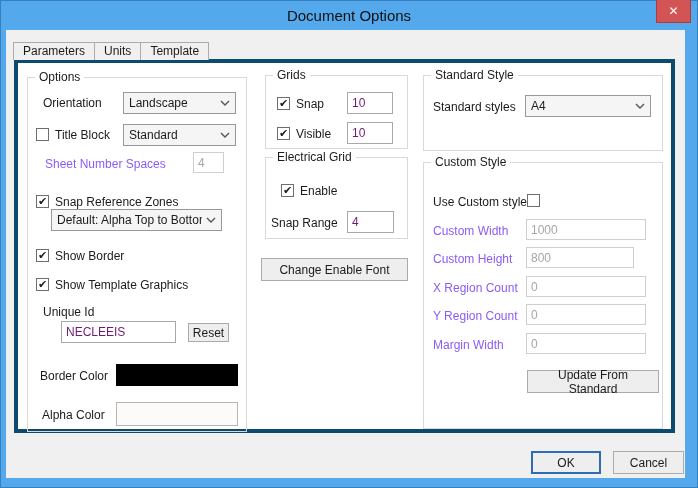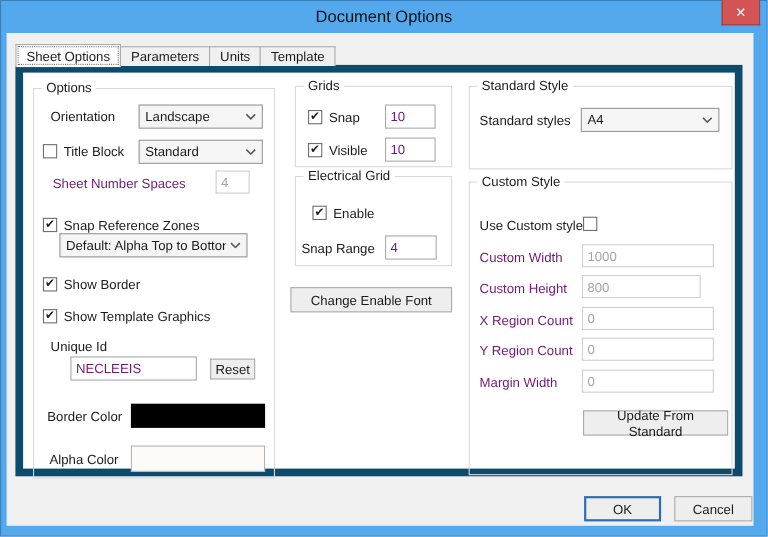--- a/index.html
+++ b/index.html
@@ -16,27 +16,27 @@
     display:flex;align-items:center;justify-content:center;font-size:12px;cursor:pointer;}
   .client{position:absolute;left:6px;right:13px;top:30px;bottom:10px;background:#f0f0f0;}
 
   .tab-strip{position:absolute;left:8px;top:9px;right:10px;height:21px;
     display:flex;align-items:flex-end;z-index:2;}
   .tab{height:18px;line-height:17px;padding:0 9px;background:#f0f0f0;
     border:1px solid #acacac;border-bottom:none;margin-left:-1px;cursor:pointer;white-space:nowrap;}
   .tab.selected{height:21px;line-height:20px;background:#fff;margin-left:0;margin-bottom:-1px;
     outline:1px dotted #777;outline-offset:-3px;}
   .tab-page{position:absolute;left:8px;right:10px;top:29px;height:374px;
-    background:#fff;border:7px solid #0c4a6e;}
+    background:#fff;border:4px solid #0c4a6e;}
 
   .group{position:absolute;border:1px solid #d9d9d9;}
   .legend{position:absolute;top:-8px;left:7px;background:#fff;padding:0 4px;white-space:nowrap;}
 
   .lbl{position:absolute;white-space:nowrap;}
-  .lbl.dis{color:#701a75;}
+  .lbl.dis{color:#8b5cf6;}
 
   .combo{position:absolute;display:flex;align-items:center;justify-content:space-between;
     background:#f5f5f5;border:1px solid #989898;padding:0 5px;height:22px;cursor:pointer;}
   .combo .ctext{white-space:nowrap;overflow:hidden;}
   .combo svg{flex:none;margin-left:4px;}
 
   .tinput{position:absolute;border:1px solid #a9a9a9;background:#fff;color:#701a75;
     font-family:"Liberation Sans",sans-serif;font-size:12px;padding:2px 4px;height:22px;}
   .tinput:disabled{color:#a6a6a6;border-color:#cfcfcf;background:#fff;}
 
@@ -63,21 +63,20 @@
   <div class="titlebar">
     <span>Document Options</span>
   </div>
   <div class="close-btn">
     <span>✕</span>
   </div>
 
   <div class="client">
 
     <div class="tab-strip">
-      <div class="tab selected">Sheet Options</div>
       <div class="tab">Parameters</div>
       <div class="tab">Units</div>
       <div class="tab">Template</div>
     </div>
 
     <div class="tab-page">
 
       <div class="group" style="left:9px;top:14px;width:220px;height:355px;">
         <span class="legend">Options</span>
 

